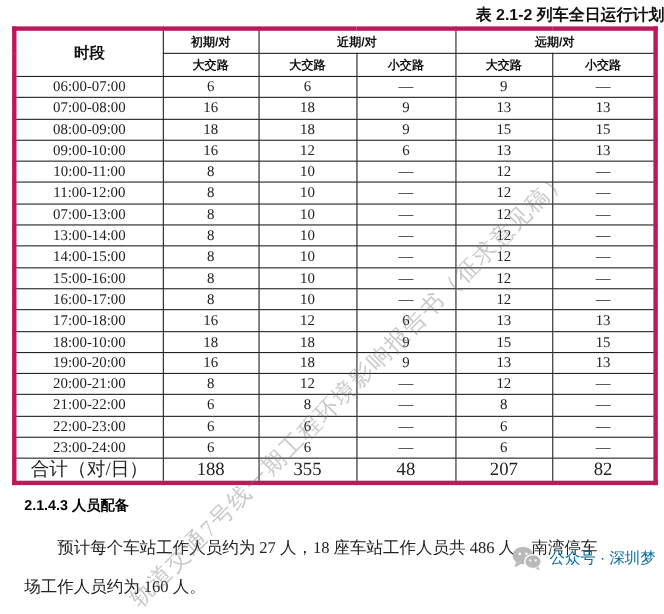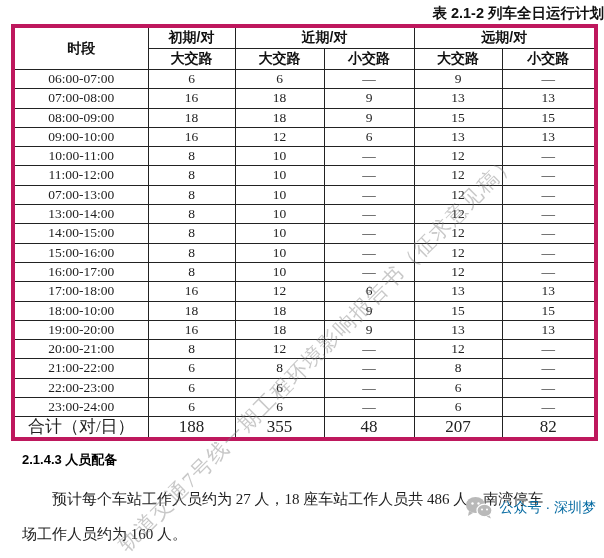--- a/index.html
+++ b/index.html
@@ -36,21 +36,21 @@
     z-index:1;
   }
   table.sched{border:4px solid #be185d;}
   table.sched th, table.sched td{
     border:1px solid #222;
     text-align:center;vertical-align:middle;
     padding:0;overflow:hidden;
   }
   table.sched thead th{
     font-family:"Liberation Sans", sans-serif;
-    font-weight:bold;font-size:14px;height:20px;color:#111;
+    font-weight:bold;font-size:11px;height:20px;color:#111;
   }
   table.sched tbody td{
     font-size:13.5px;height:18.3px;line-height:18.3px;color:#222;
   }
   table.sched tr.total-row td{
     height:20px;line-height:20px;font-size:17px;
   }
 
   
   .section-heading{

